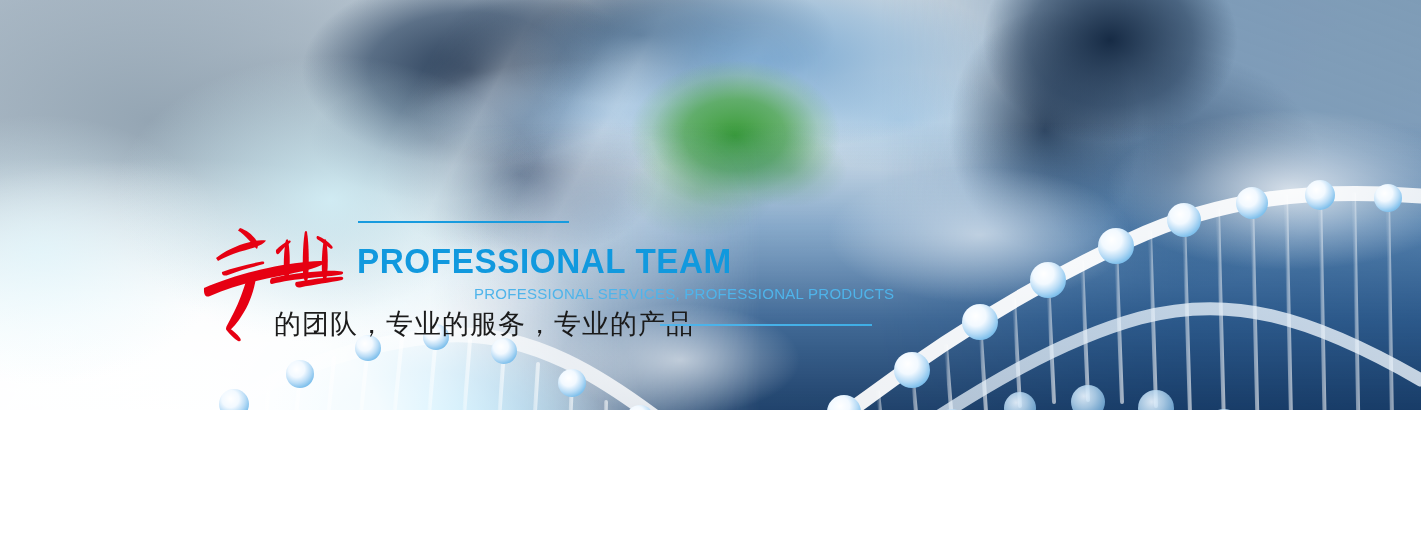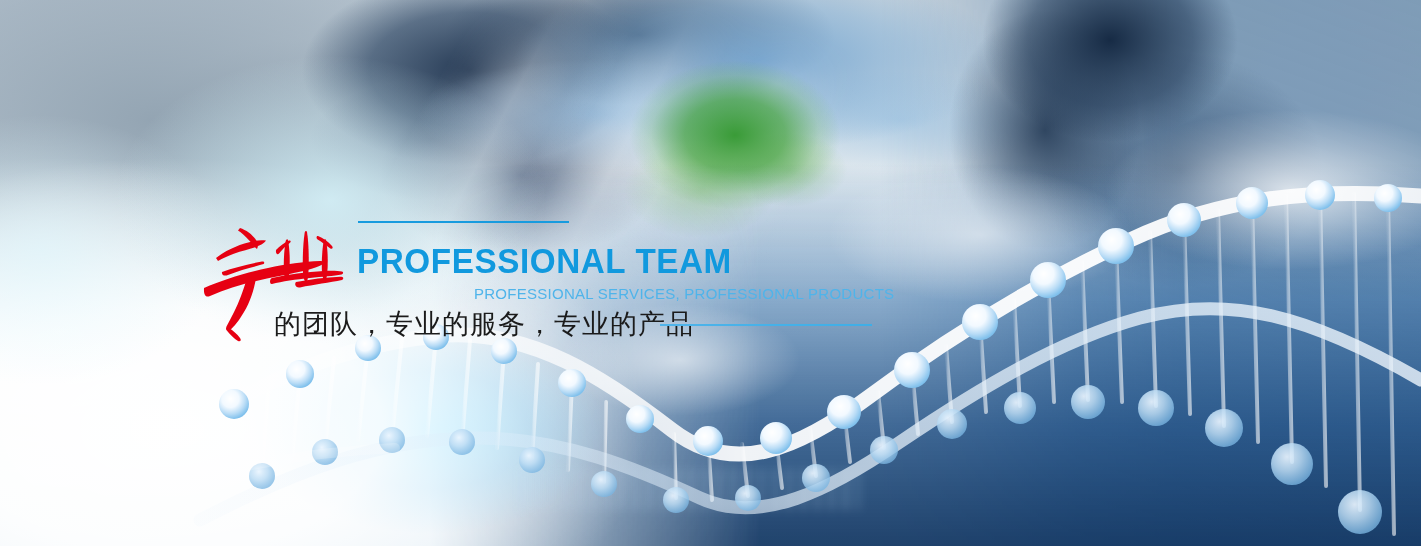--- a/index.html
+++ b/index.html
@@ -1,21 +1,21 @@
 <!DOCTYPE html>
 <html><head>
 <meta charset="utf-8">
 <style>
   html,body{margin:0;padding:0;background:#fff;}
   body{font-family:"Liberation Sans","DejaVu Sans",sans-serif;}
 
   #banner{
     position:relative;
     width:1421px;
-    height:546px;
+    height:410px;
     overflow:hidden;
     background:#cfd9e2;
   }
 
   
   .bg-layer{position:absolute;inset:0;}
 
   
   #bg-base{
     background:

